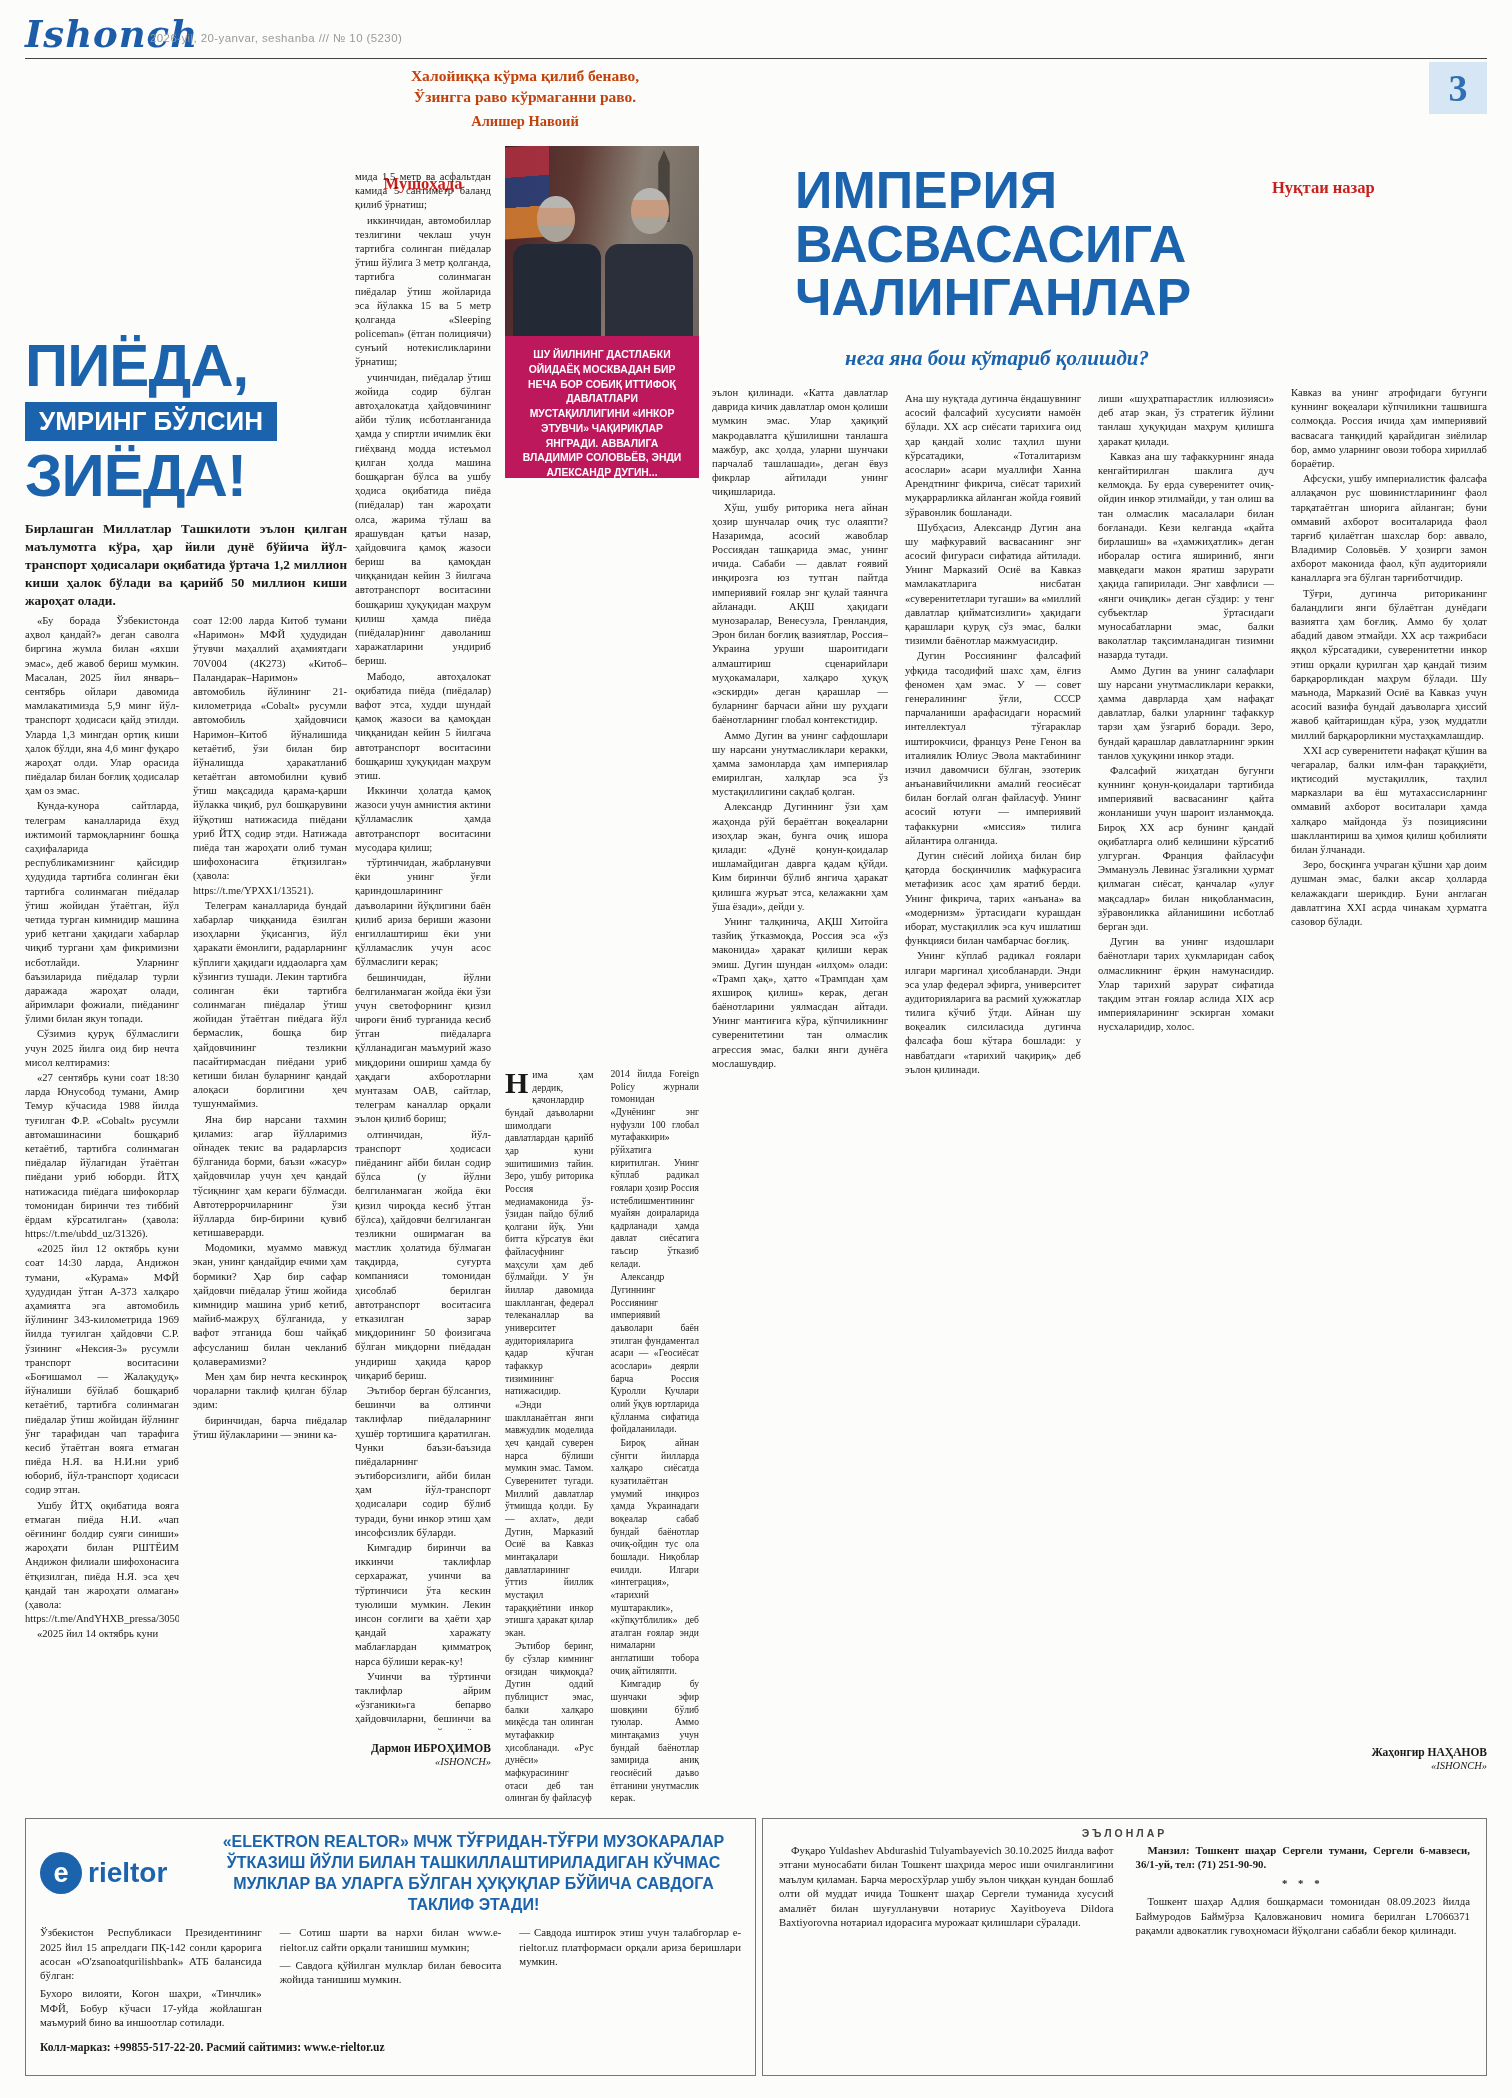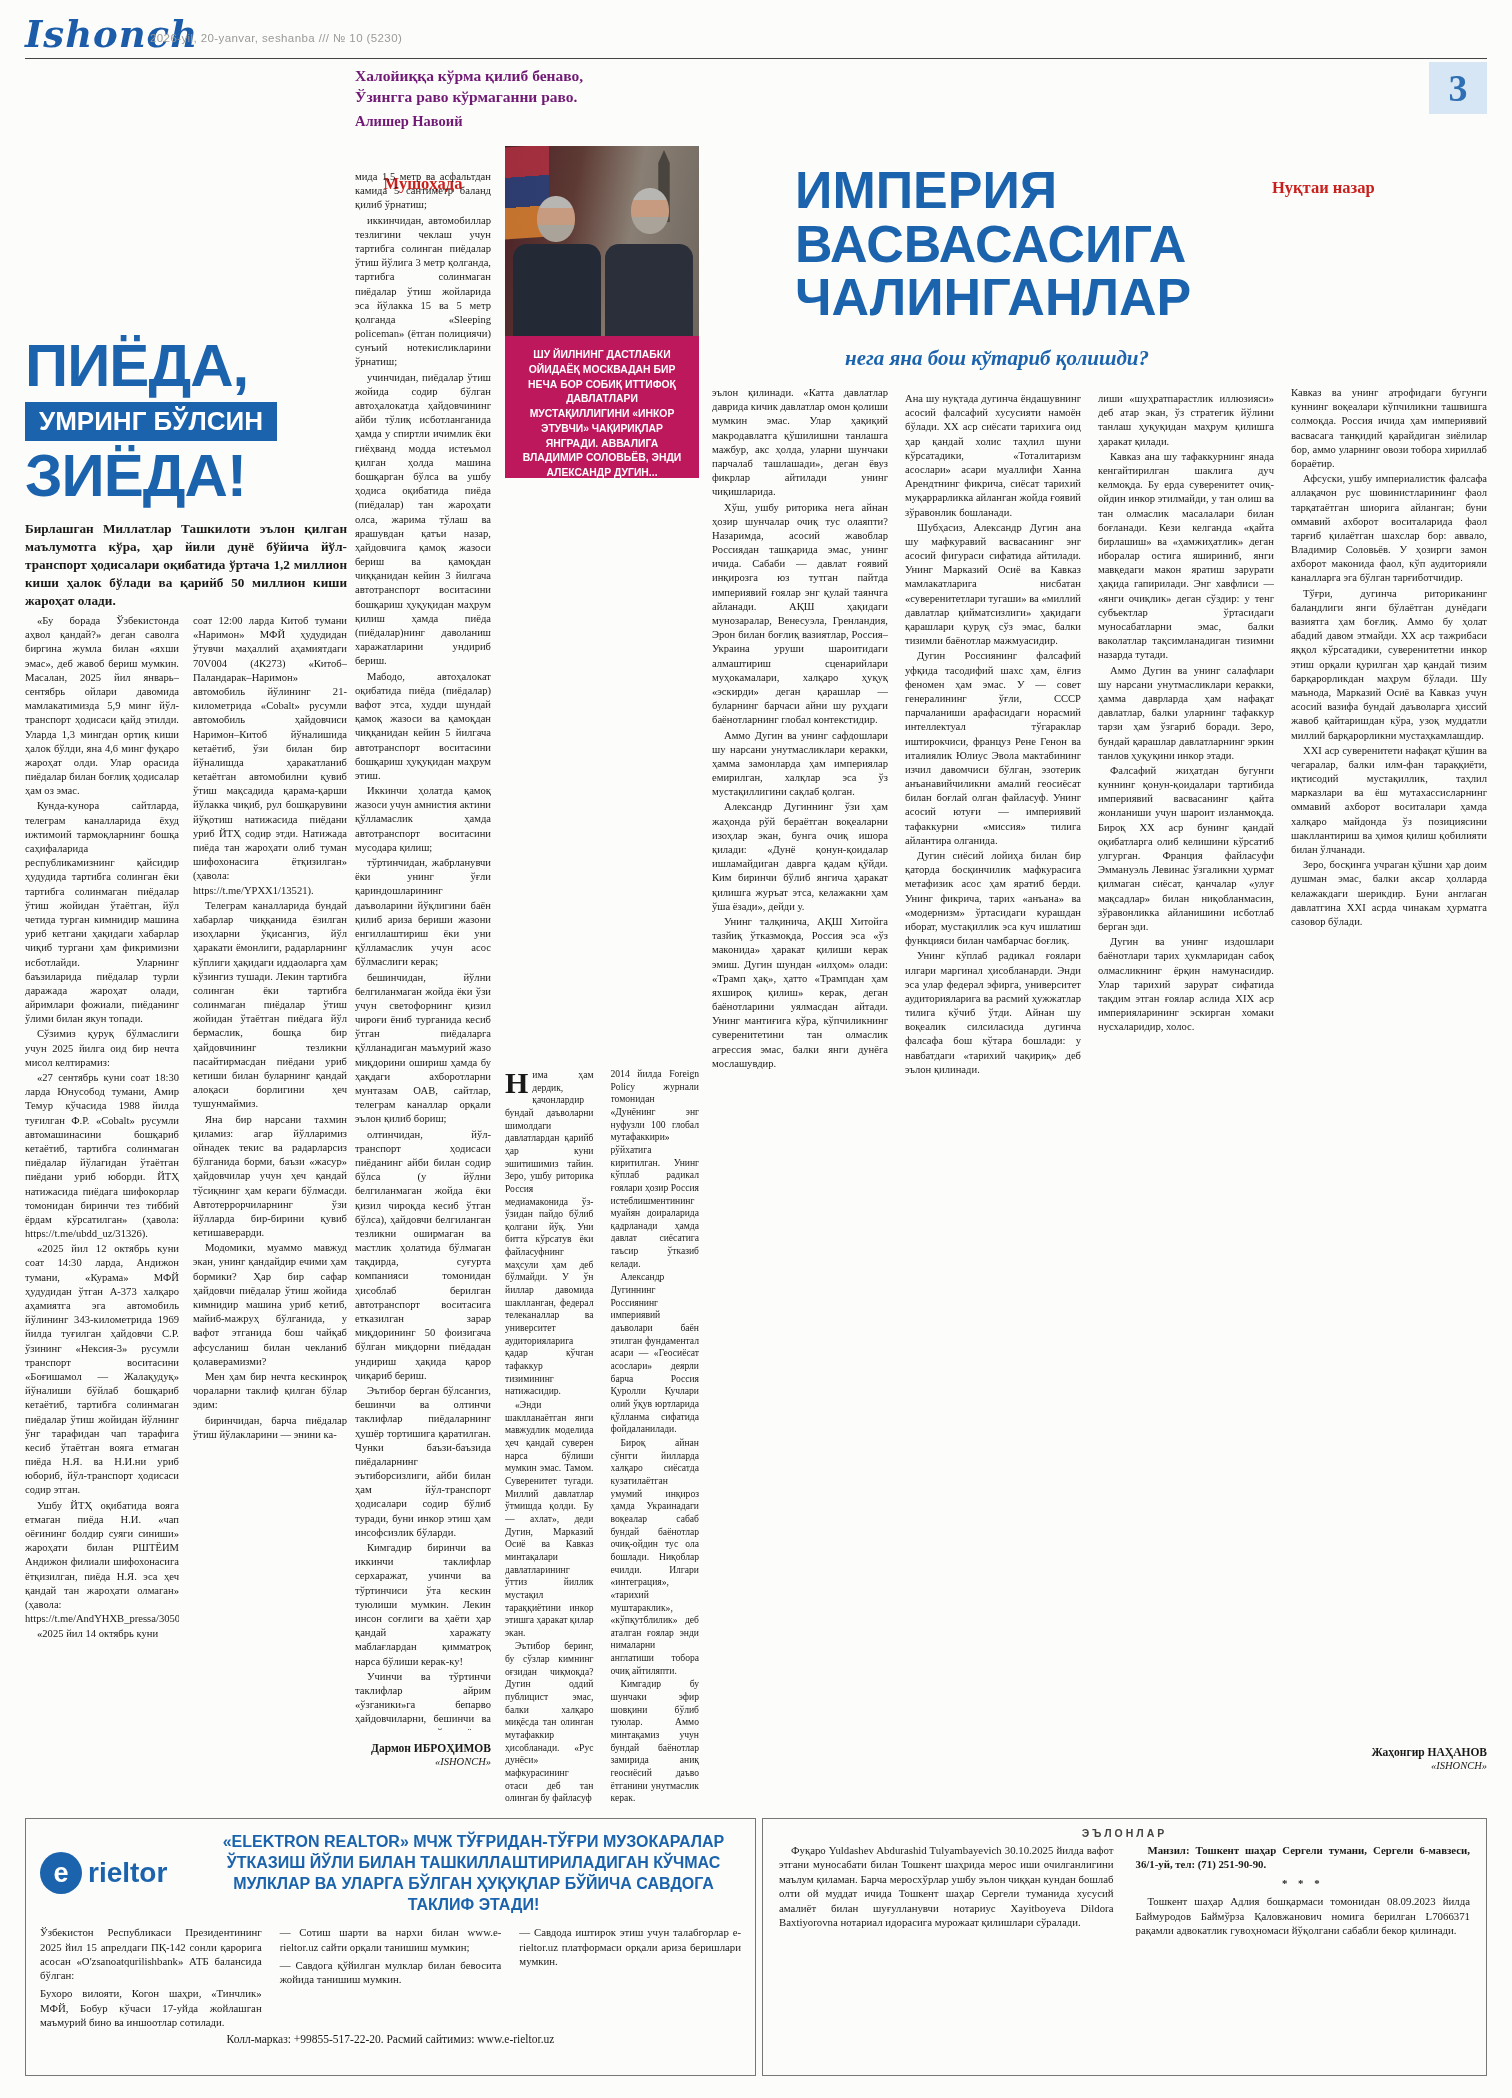--- a/index.html
+++ b/index.html
@@ -5,21 +5,21 @@
   html,body{margin:0;padding:0;background:#d8d8d8;}
   .page{position:relative;width:1512px;height:2098px;margin:0 auto;background:#fcfcfa;
         font-family:"Liberation Serif",serif;color:#1a1a1a;overflow:hidden;}
 
   
   .logo{position:absolute;left:25px;top:12px;font-family:"DejaVu Serif",serif;font-style:italic;
         font-weight:bold;font-size:37px;color:#1c5ca8;letter-spacing:1px;}
   .dateline{position:absolute;left:150px;top:32px;font-family:"Liberation Sans",sans-serif;
         font-size:11.5px;color:#9a9a9a;letter-spacing:.4px;}
   .head-rule{position:absolute;left:25px;right:25px;top:58px;border-top:1.5px solid #444;}
-  .epigraph{position:absolute;left:355px;top:66px;width:340px;color:#701a75;
+  .epigraph{position:absolute;left:355px;top:66px;width:340px;text-align:center;color:#c2410c;
         font-weight:bold;font-size:15.5px;line-height:1.35;}
   .epigraph .auth{margin-top:4px;font-size:14.5px;}
   .pagenum{position:absolute;right:25px;top:62px;width:58px;height:52px;background:#d7e6f4;
         color:#2f6fb3;font-size:38px;font-weight:bold;display:flex;align-items:center;justify-content:center;}
 
   
   .bodycol{font-size:10.6px;line-height:1.34;text-align:justify;overflow:hidden;}
   .bodycol p{margin:0 0 1px;text-indent:12px;}
   .narrowcol{font-size:9.6px;line-height:1.32;text-align:justify;overflow:hidden;}
   .narrowcol p{margin:0 0 1px;text-indent:10px;}
@@ -105,21 +105,21 @@
   .elogo{display:flex;align-items:center;gap:6px;min-width:150px;}
   .e-mark{display:inline-flex;width:42px;height:42px;border-radius:50%;background:#1b63ad;color:#fff;
         font-family:"Liberation Sans",sans-serif;font-weight:bold;font-size:27px;
         align-items:center;justify-content:center;}
   .e-word{color:#1b63ad;font-family:"Liberation Sans",sans-serif;font-weight:bold;font-size:28px;}
   .ad-head{flex:1;color:#1b63ad;font-family:"Liberation Sans",sans-serif;font-weight:bold;
         font-size:16px;line-height:1.32;text-align:center;}
   .ad-cols{display:flex;gap:18px;margin-top:10px;font-size:10.8px;line-height:1.32;text-align:justify;}
   .ad-cols>div{flex:1;}
   .ad-cols p{margin:0 0 4px;text-indent:0;}
-  .ad-contact{margin-top:0;font-weight:normal;font-size:11.5px;text-align:center;}
+  .ad-contact{margin-top:8px;font-weight:bold;font-size:11.5px;text-align:left;}
 
   .annbox{position:absolute;left:762px;top:1818px;width:725px;height:258px;border:1.5px solid #777;
         padding:8px 16px;box-sizing:border-box;}
   .ann-label{text-align:center;font-family:"Liberation Sans",sans-serif;font-weight:bold;
         font-size:10.5px;letter-spacing:3px;color:#444;margin-bottom:4px;}
   .ann-cols{display:flex;gap:22px;font-size:10.8px;line-height:1.34;text-align:justify;}
   .ann-cols>div{flex:1;}
   .ann-cols p{margin:0 0 4px;text-indent:12px;}
   .ann-addr{font-weight:bold;}
   .ann-sep{text-align:center;font-weight:bold;letter-spacing:4px;margin:4px 0;}

